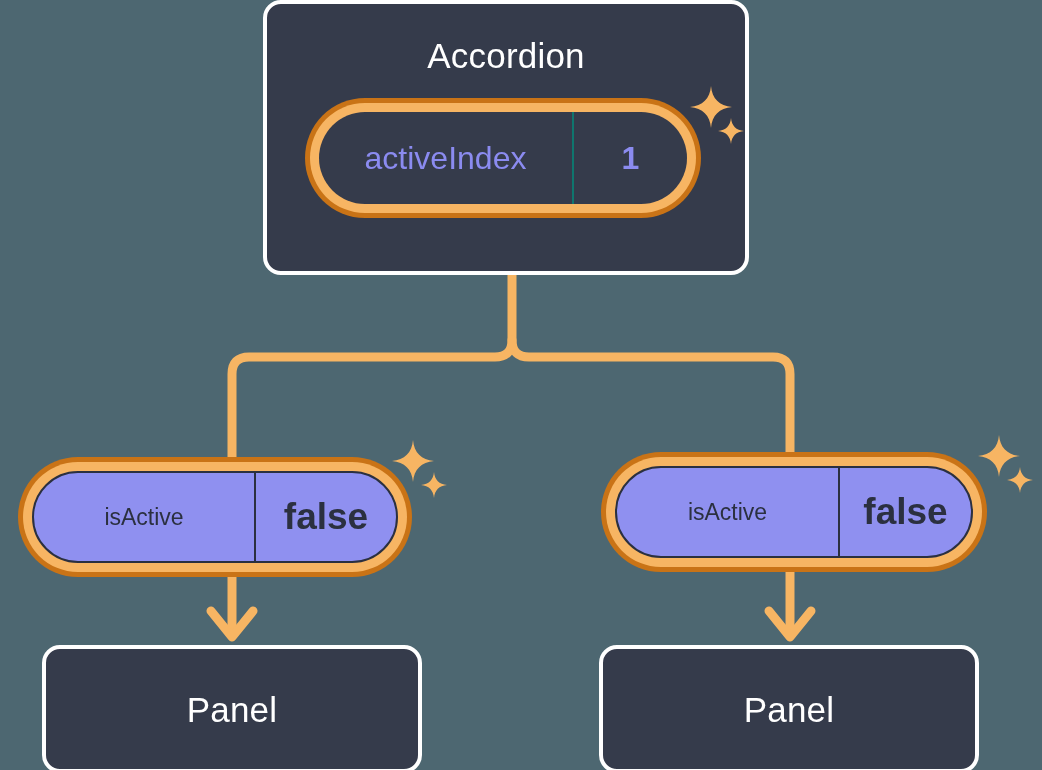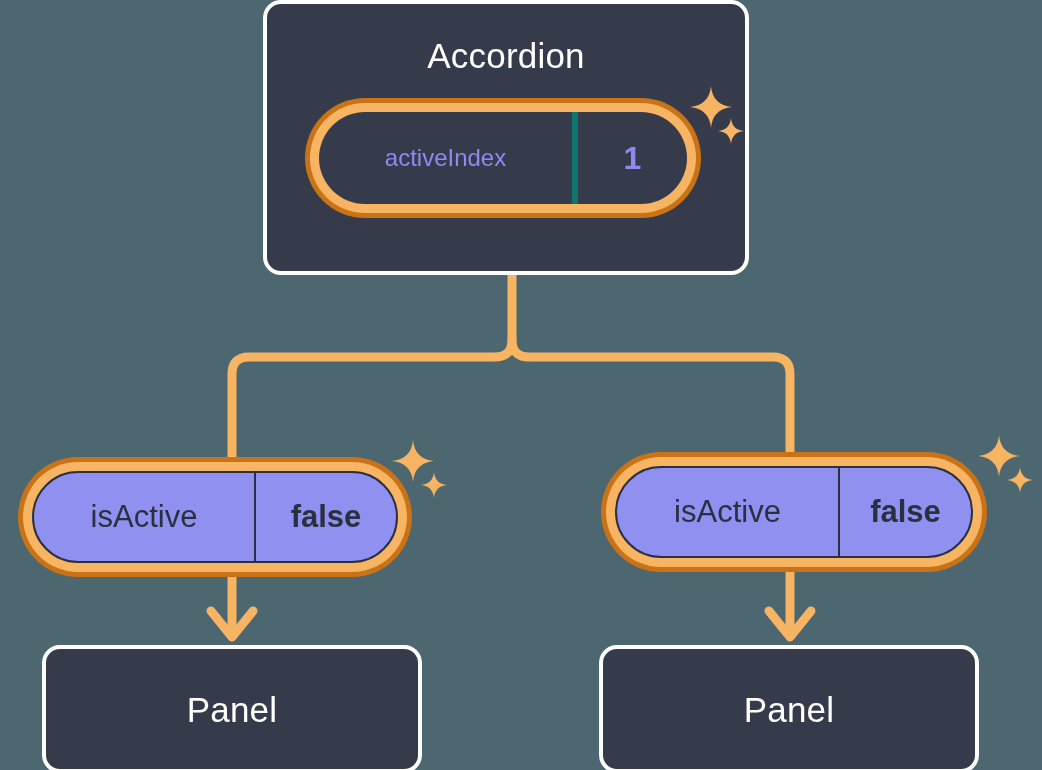--- a/index.html
+++ b/index.html
@@ -113,43 +113,43 @@
     top: 98px;
     width: 396px;
     height: 120px;
   }
   #pill-active-index .pill {
     background: #353b4b;
   }
   #pill-active-index .pill-key {
     flex: 0 0 253px;
     color: #8b8bf0;
-    font-size: 24px;
-    border-right: 6px solid #0f766e;
+    font-size: 32px;
+    border-right: 2px solid #0f766e;
   }
   #pill-active-index .pill-val {
     flex: 1 1 auto;
     color: #8b8bf0;
     font-size: 32px;
     font-weight: bold;
   }
 
   
   .pill-purple .pill {
     background: #8f90f0;
     border: 2px solid #2b3040;
   }
   .pill-purple .pill-key {
     color: #2b3040;
-    font-size: 31px;
+    font-size: 23px;
     border-right: 2px solid #2b3040;
   }
   .pill-purple .pill-val {
     color: #2b3040;
-    font-size: 31px;
+    font-size: 37px;
     font-weight: bold;
     flex: 1 1 auto;
   }
 
   #pill-is-active-false {
     left: 18px;
     top: 457px;
     width: 394px;
     height: 120px;
   }

